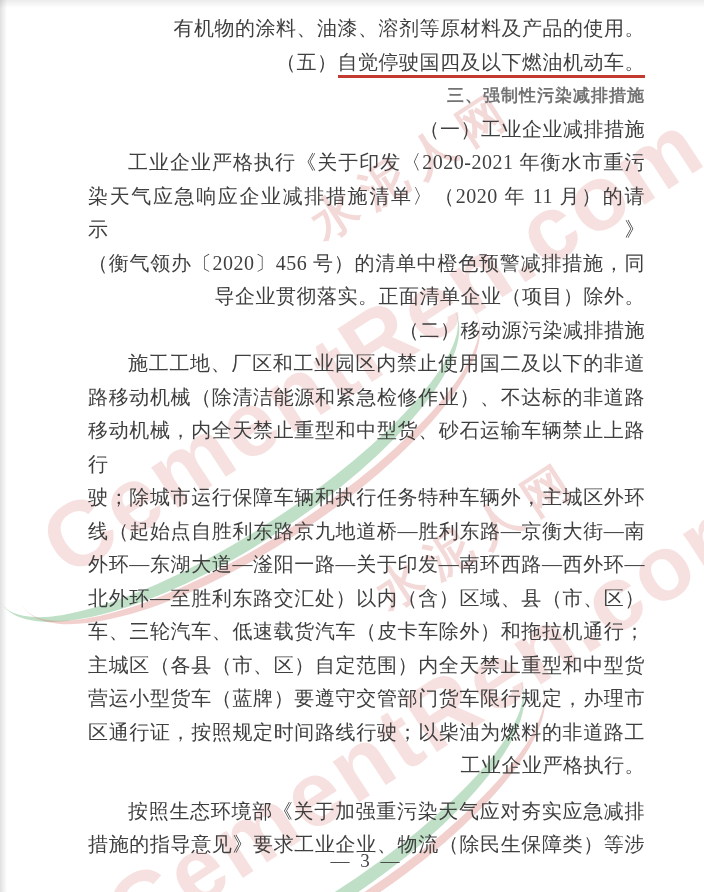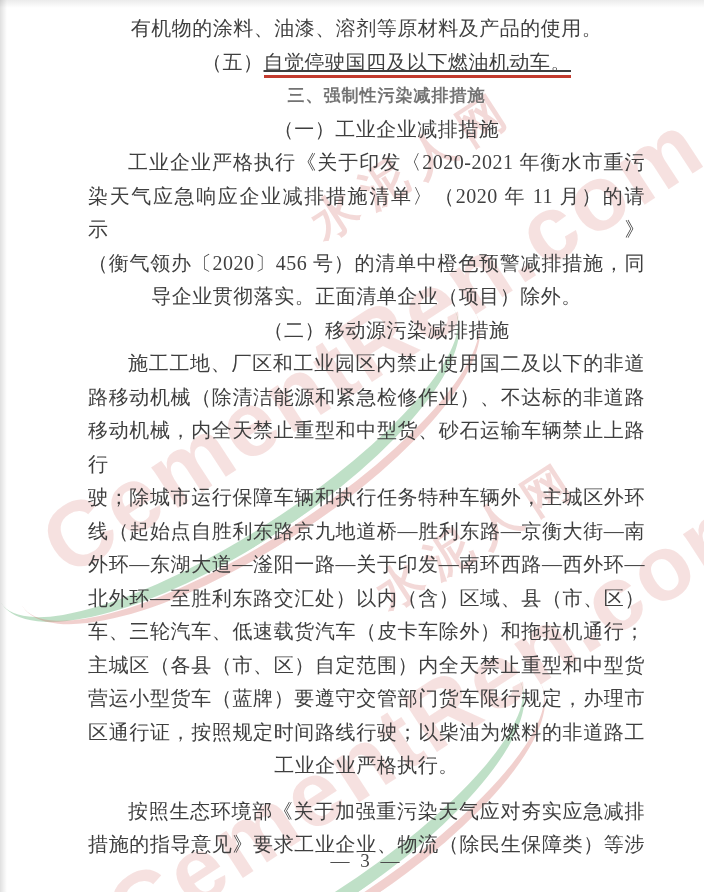--- a/index.html
+++ b/index.html
@@ -61,34 +61,33 @@
   }
 
   
   .content {
     position:absolute; left:88px; top:12px; width:557px; z-index:2;
   }
   .line {
     font-size:20px; line-height:33.5px;
     color:var(--text, #3f3f3f);
     letter-spacing:0.5px;
-    text-align:center;
+    text-align:right;
   }
   .line.indent { padding-left:40px; }
   .line.justify { text-align:justify; text-align-last:justify; text-justify:inter-character; }
   .line.gap { margin-top:12px; }
   .line.heading {
     font-family:"Liberation Sans", sans-serif;
     font-weight:bold; font-size:17px; color:#737373;
     letter-spacing:1px;
   }
   .red-underline {
     border-bottom:3px solid var(--underline, #c23b2e);
     padding-bottom:2px;
-    text-decoration:underline;
   }
   .page-num {
     position:absolute; left:88px; width:557px; top:850px; z-index:2;
     text-align:center; font-size:19px; letter-spacing:3px;
     color:#474747;
   }
 </style>
 </head>
 <body>
 

